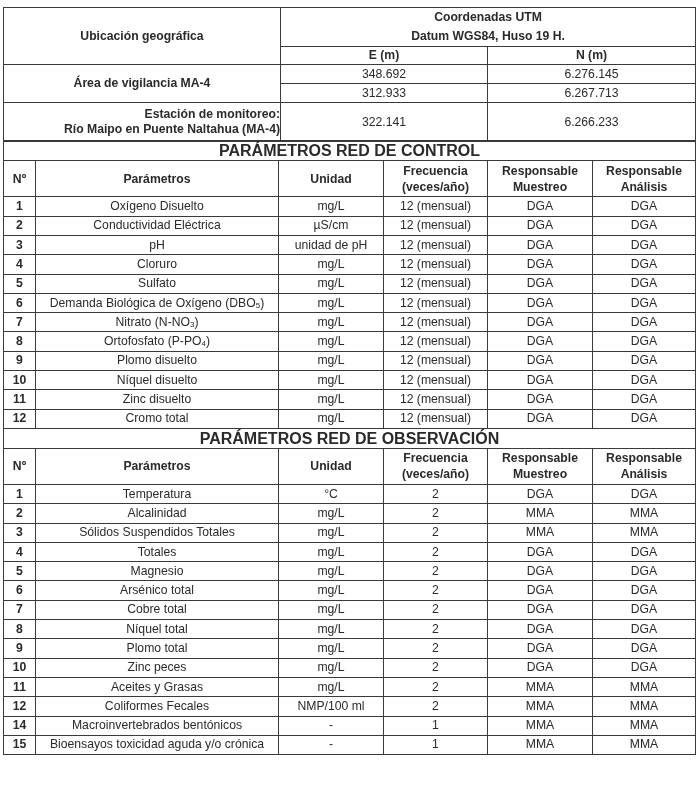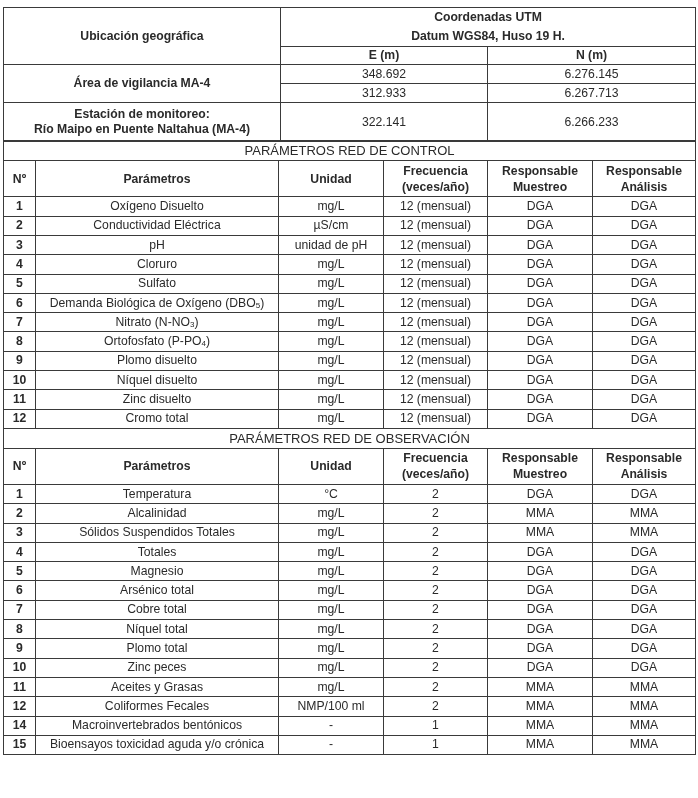--- a/index.html
+++ b/index.html
@@ -4,21 +4,21 @@
 <style>
   html, body { margin: 0; padding: 0; background: #ffffff; }
   body { width: 698px; height: 798px; overflow: hidden; position: relative;
          font-family: "Liberation Sans", sans-serif; color: #2a2a2a; }
   .page { position: absolute; left: 3px; top: 7px; width: 692px; }
   table { border-collapse: collapse; width: 692px; table-layout: fixed; }
   td { border: 1.6px solid #3a3a3a; text-align: center; vertical-align: middle;
        font-size: 12.2px; padding: 0; line-height: 15px; }
   .b { font-weight: bold; }
   .top td { font-size: 12.2px; }
-  .sect td { font-weight: normal; font-size: 13px; height: 19px; }
+  .sect td { font-weight: bold; font-size: 16px; height: 19px; }
   .hdr td { font-weight: bold; height: 35px; line-height: 16px; }
   .row td { height: 18.3px; }
   .num { font-weight: bold; }
   sub { font-size: 8px; vertical-align: -1px; line-height: 0; }
 </style>
 </head>
 <body>
 
 <div class="page">
 
@@ -43,21 +43,21 @@
     <tr style="height:19px">
       <td rowspan="2" class="b">Área de vigilancia MA-4</td>
       <td>348.692</td>
       <td>6.276.145</td>
     </tr>
     <tr style="height:19px">
       <td>312.933</td>
       <td>6.267.713</td>
     </tr>
     <tr style="height:39px">
-      <td class="b" style="line-height:15px;">
+      <td class="b" style="line-height:15px;text-align:right;">
         <div>Estación de monitoreo:</div>
         <div>Río Maipo en Puente Naltahua (MA-4)</div>
       </td>
       <td>322.141</td>
       <td>6.266.233</td>
     </tr>
   </tbody>
     </table>
 
   <table style="margin-top:-1.6px">

